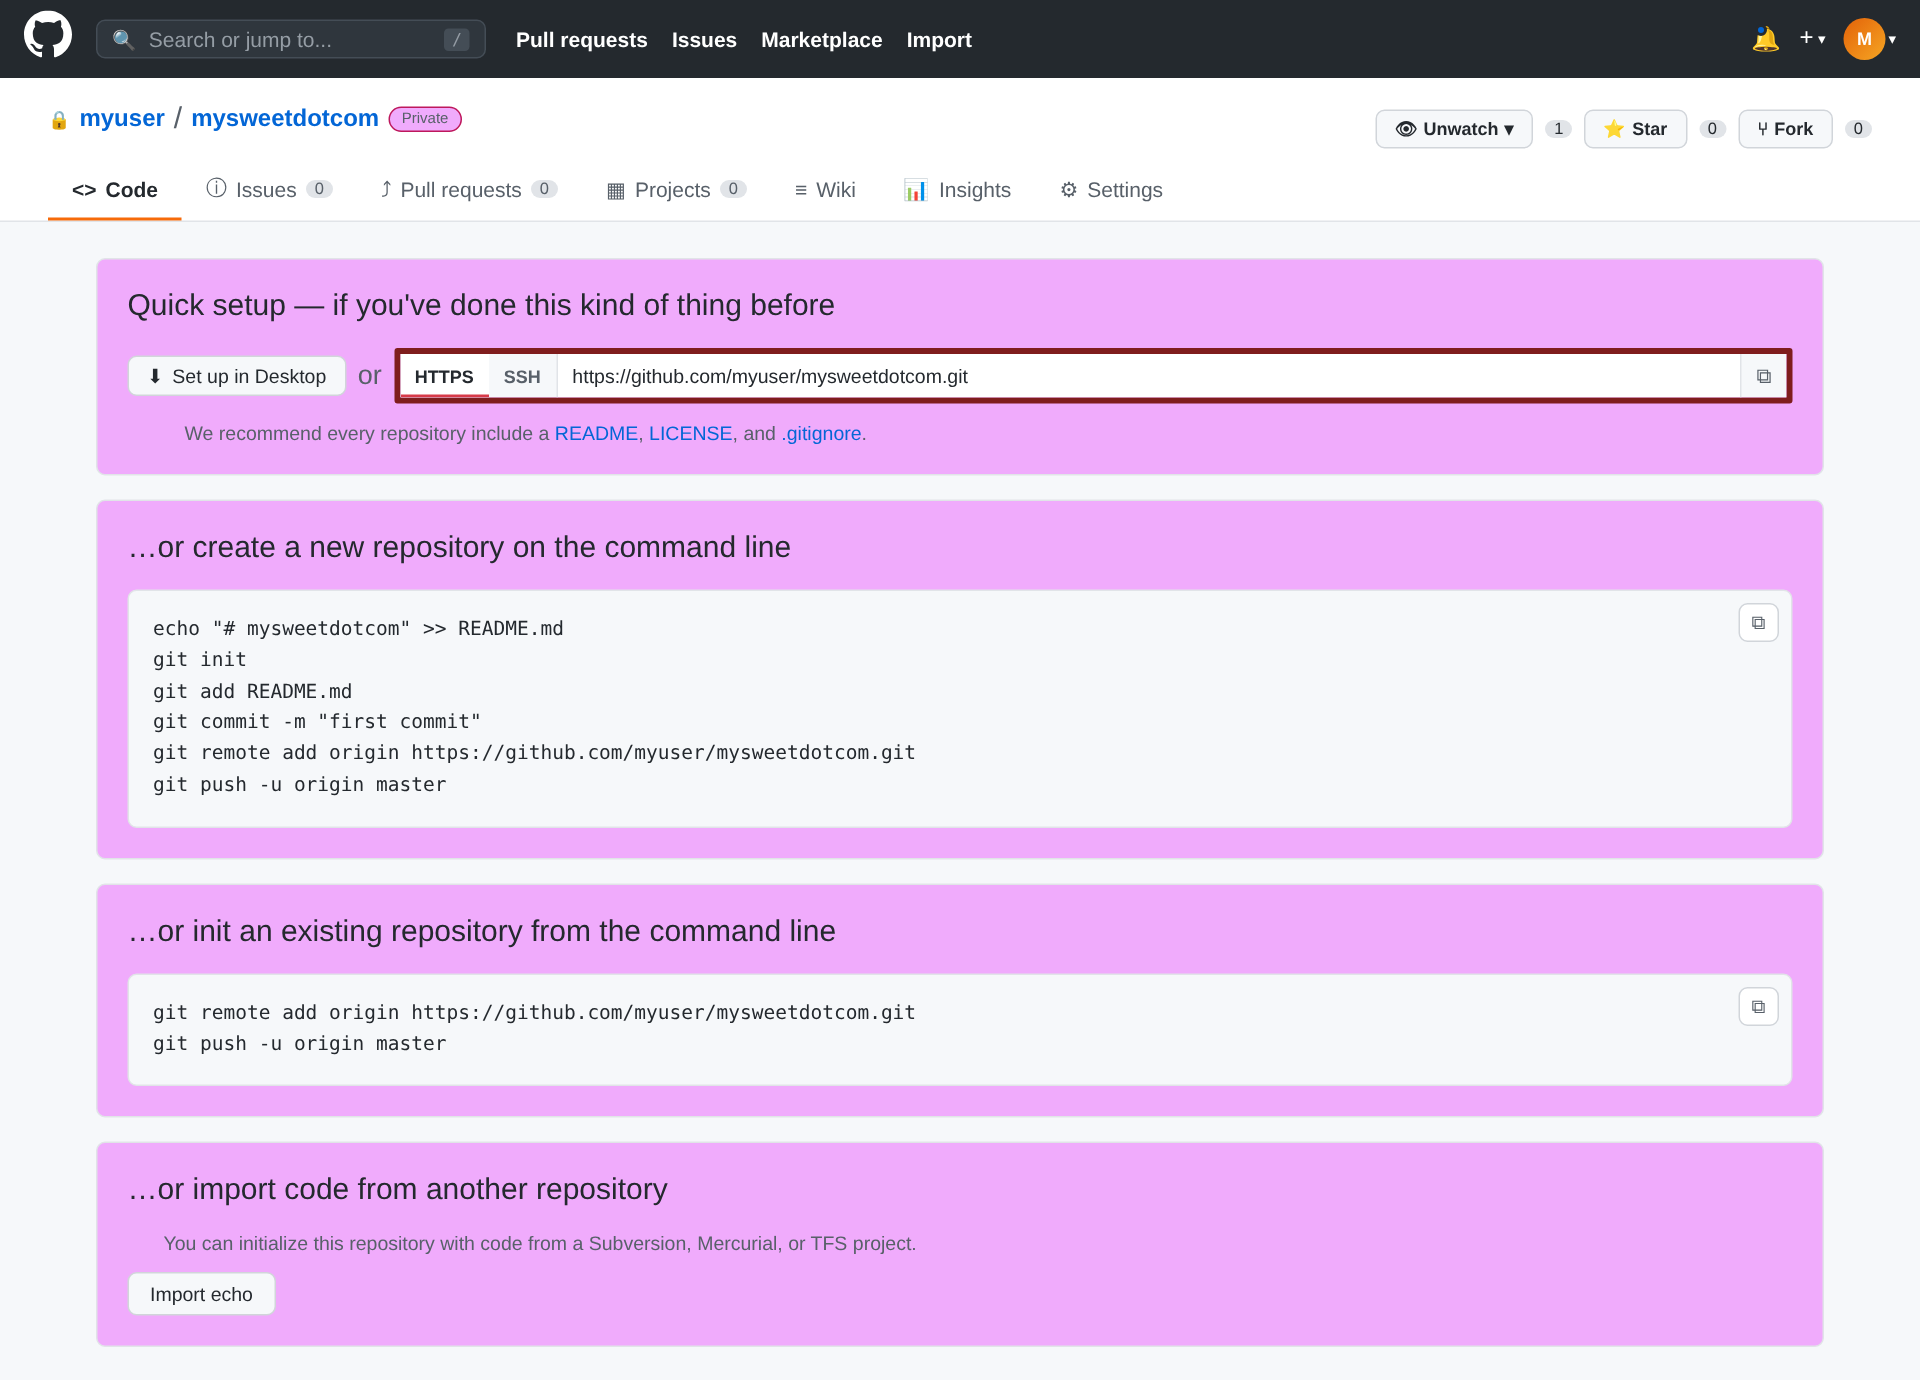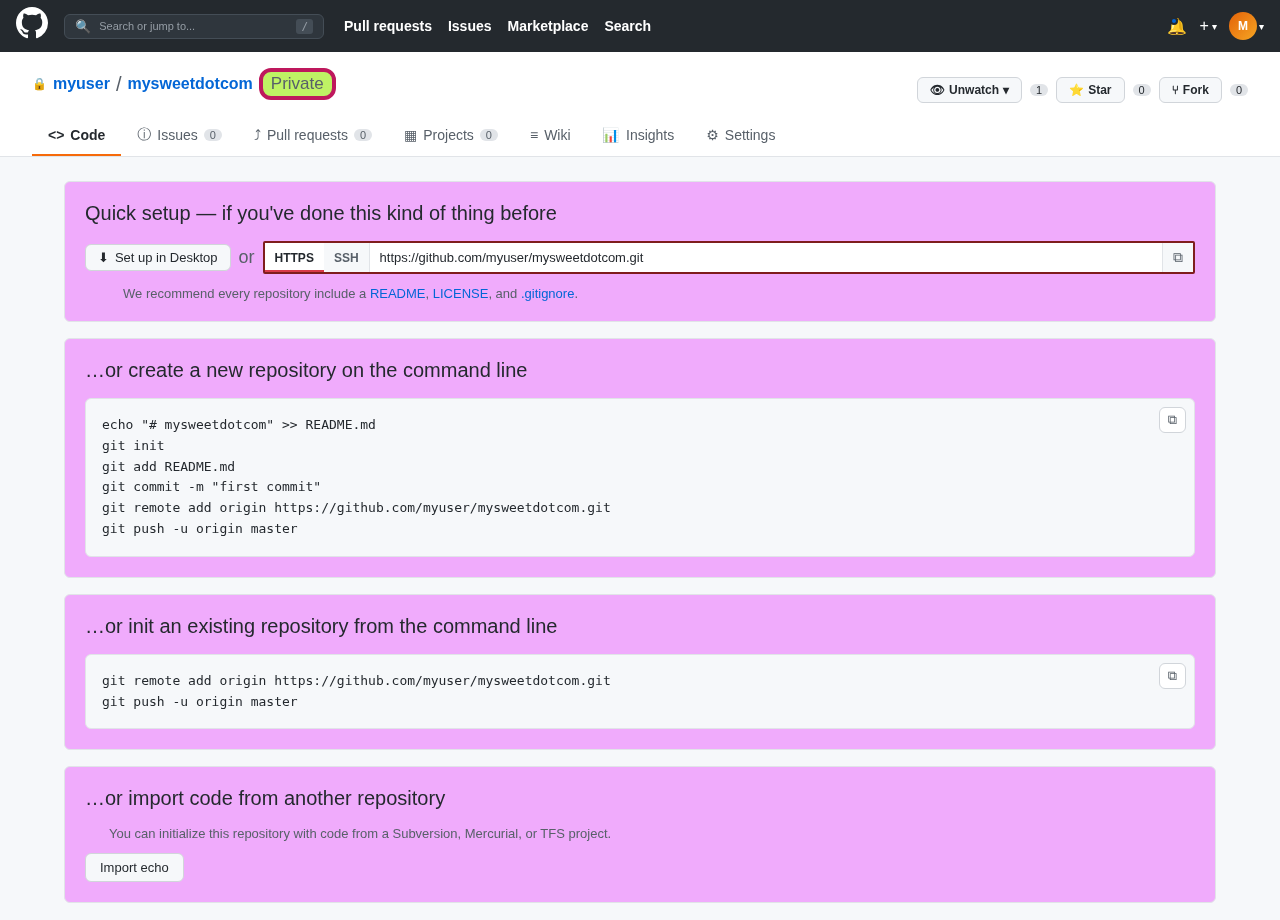--- a/index.html
+++ b/index.html
@@ -26,21 +26,21 @@
       border-radius: 6px;
       padding: 4px 10px;
       gap: 8px;
       flex: 0 0 260px;
       cursor: text;
     }
     .navbar-search input {
       background: transparent;
       border: none;
       color: #959da5;
-      font-size: 11px;
+      font-size: 14px;
       outline: none;
       flex: 1;
     }
     .navbar-search input::placeholder { color: #959da5; }
     .kbd {
       background: #444d56;
       color: #959da5;
       border-radius: 3px;
       padding: 1px 5px;
       font-size: 11px;
@@ -101,25 +101,25 @@
     .repo-breadcrumb {
       display: flex;
       align-items: center;
       gap: 6px;
       margin-bottom: 12px;
     }
     .repo-breadcrumb .lock-icon { color: #586069; font-size: 12px; }
     .repo-breadcrumb a { color: #0366d6; text-decoration: none; font-size: 16px; font-weight: 600; text-align: right; }
     .repo-breadcrumb .separator { color: #586069; font-size: 20px; font-weight: 300; }
     .private-badge {
-      background: #bef264;
-      border: 4px solid #be185d;
+      background: #f0abfc;
+      border: 1px solid #be185d;
       border-radius: 12px;
       padding: 2px 8px;
-      font-size: 17px;
+      font-size: 10px;
       color: #586069;
     }
     .repo-actions { margin-left: auto; display: flex; gap: 8px; align-items: center; }
     .repo-action-btn {
       display: flex;
       align-items: center;
       gap: 4px;
       background: #f6f8fa;
       border: 1px solid #d1d5da;
       border-radius: 6px;
@@ -199,21 +199,21 @@
       padding: 5px 12px;
       font-size: 13px;
       cursor: pointer;
       color: #24292e;
       white-space: nowrap;
     }
     .or-text { color: #586069; font-size: 18px; }
     .url-selector {
       display: flex;
       flex: 1;
-      border: 2px solid #7f1d1d;
+      border: 4px solid #7f1d1d;
       border-radius: 2px;
       overflow: hidden;
     }
     .protocol-tabs { display: flex; background: #f6f8fa; border-right: 1px solid #e1e4e8; }
     .protocol-tab {
       padding: 6px 10px;
       font-size: 12px;
       font-weight: 600;
       cursor: pointer;
       color: #586069;
@@ -300,21 +300,21 @@
   <div class="navbar-search">
     <span style="color:#959da5; font-size:13px;">🔍</span>
     <input type="text" placeholder="Search or jump to..." style="">
     <span class="kbd">/</span>
   </div>
 
   <div class="navbar-links">
     <a href="#">Pull requests</a>
     <a href="#">Issues</a>
     <a href="#">Marketplace</a>
-    <a href="#">Search</a>
+    <a href="#">Import</a>
   </div>
 
   <div class="navbar-right">
     <button class="navbar-icon-btn">
       <span>🔔</span>
       <span class="notif-dot"></span>
     </button>
     <button class="navbar-icon-btn">
       <span>+</span>
       <span style="font-size:10px;">▾</span>

